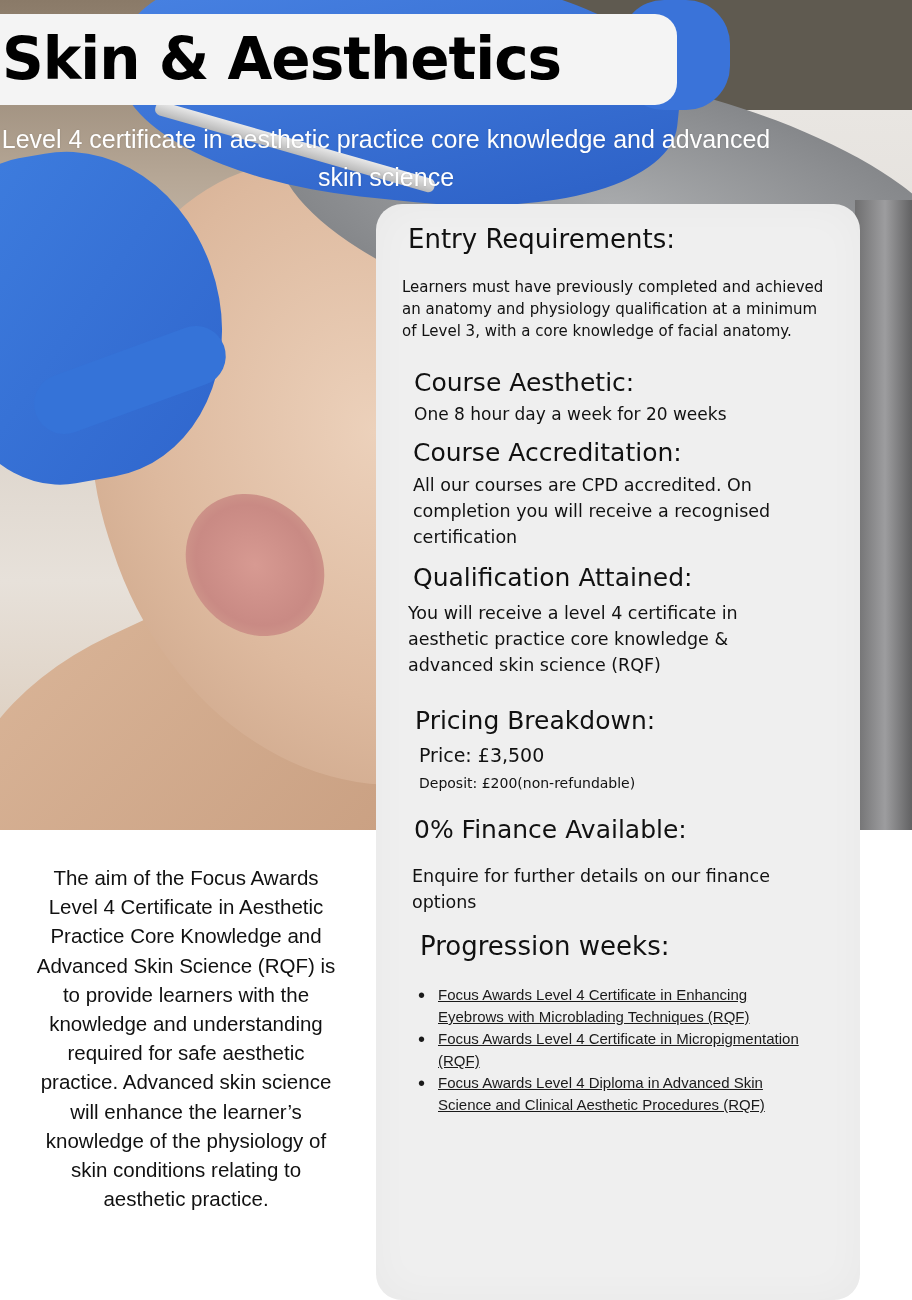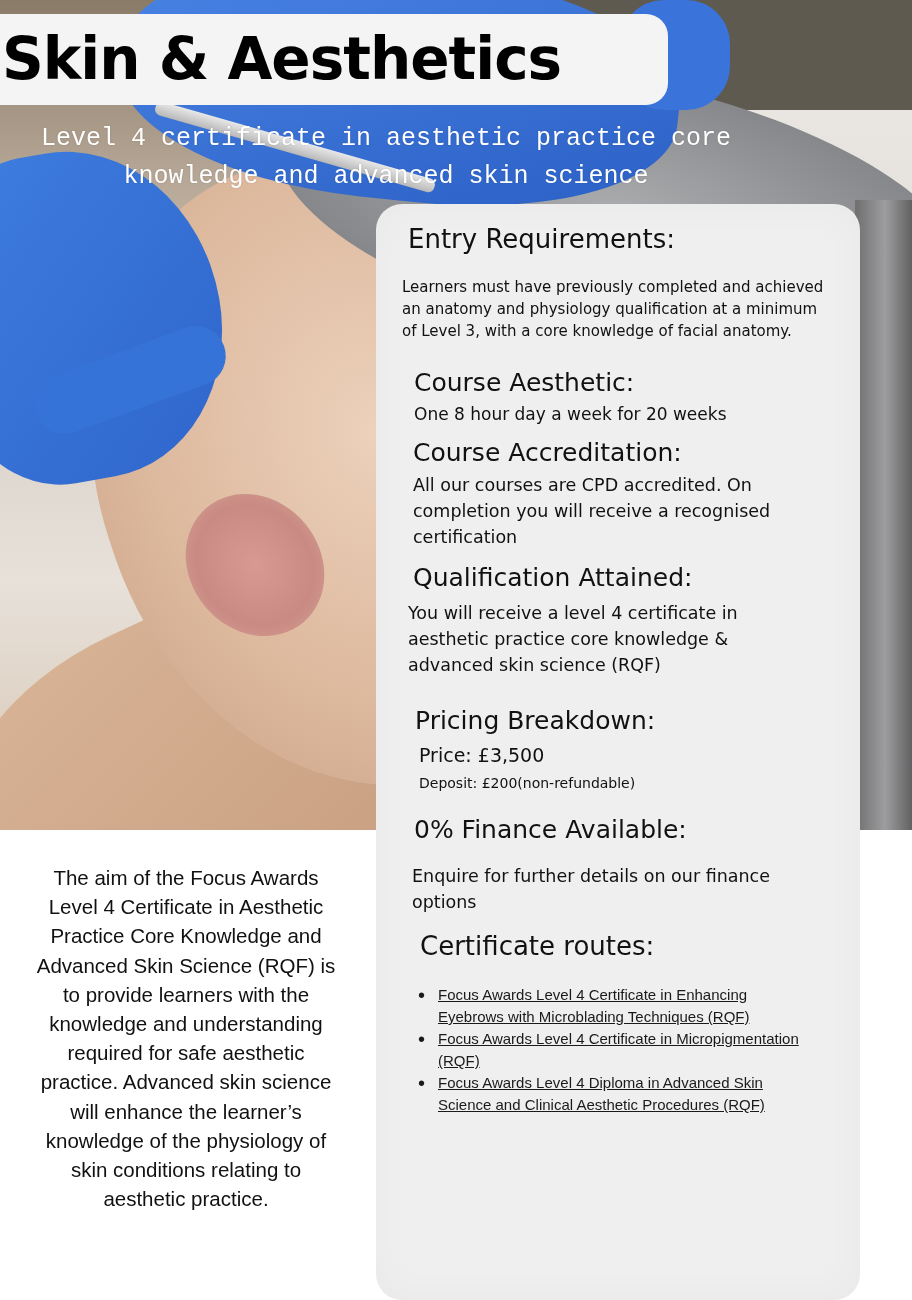--- a/index.html
+++ b/index.html
@@ -34,30 +34,30 @@
   .photo .glove3 { position: absolute; left: 120px; top: -30px; width: 560px; height: 230px; border-radius: 45%;
     background: linear-gradient(160deg,#4b86e6,#2a5ec4); transform: rotate(6deg); }
   .photo .glove4 { position: absolute; left: 620px; top: 0px; width: 110px; height: 110px; border-radius: 40%;
     background: #3a73d9; }
   .photo .needle { position: absolute; left: 150px; top: 140px; width: 290px; height: 14px; border-radius: 6px;
     background: linear-gradient(180deg,#e8e8e8,#b8b8b8); transform: rotate(16deg); }
 
   
   .title-pill {
     position: absolute; left: 0; top: 14px; width: 668px; height: 91px;
-    background: #f4f4f4; border-radius: 0 22px 22px 0;
+    background: #f4f4f4; border-radius: 0 22px 22px 0; padding-left: 9px;
   }
   .title-pill h1 {
     margin: 0; position: absolute; left: 2px; top: 12px;
     font-family: "DejaVu Sans", sans-serif; font-weight: bold; font-size: 58px; letter-spacing: -1px;
     color: #000; line-height: 66px;
   }
   .subtitle {
     position: absolute; left: 0; top: 120px; width: 772px; text-align: center;
-    color: #ffffff; font-size: 25px; line-height: 38px; font-family: Liberation Mono, monospace;
+    color: #ffffff; font-size: 25px; line-height: 38px; font-family: Liberation Sans, sans-serif;
     text-shadow: 0 0 2px rgba(0,0,0,0.15);
   }
 
   
   .card {
     position: absolute; left: 376px; top: 204px; width: 484px; height: 1096px;
     background: #efefef; border-radius: 26px 26px 26px 26px;
     box-shadow: inset 0 0 40px rgba(0,0,0,0.03);
   }
   .routes { position: absolute; left: 418px; top: 984px; width: 400px; margin: 0; padding: 0; list-style: none;
@@ -110,21 +110,21 @@
   <div class="h" style="position:absolute;left:413px;top:563px;font-size:25px;">Qualification Attained:</div>
   <div class="p" style="position:absolute;left:408px;top:600px;width:400px;font-size:17.5px;line-height:26px;">You will receive a level 4 certificate in aesthetic practice core knowledge &amp; advanced skin science (RQF)</div>
 
   <div class="h" style="position:absolute;left:415px;top:706px;font-size:25px;">Pricing Breakdown:</div>
   <div class="p" style="position:absolute;left:419px;top:744px;font-size:19px;white-space:nowrap;">Price: £3,500</div>
   <div class="p" style="position:absolute;left:419px;top:775px;font-size:14px;white-space:nowrap;">Deposit: £200(non-refundable)</div>
 
   <div class="h" style="position:absolute;left:414px;top:815px;font-size:25px;">0% Finance Available:</div>
   <div class="p" style="position:absolute;left:412px;top:863px;width:410px;font-size:17.5px;line-height:26px;">Enquire for further details on our finance options</div>
 
-  <div class="h" style="position:absolute;left:420px;top:931px;font-size:26px;">Certificate routes:</div>
+  <div class="h" style="position:absolute;left:420px;top:931px;font-size:26px;">Progression weeks:</div>
 
   <ul class="routes">
     <li><a href="#">Focus Awards Level 4 Certificate in Enhancing Eyebrows with Microblading Techniques (RQF)</a></li>
     <li><a href="#">Focus Awards Level 4 Certificate in Micropigmentation (RQF)</a></li>
     <li><a href="#">Focus Awards Level 4 Diploma in Advanced Skin Science and Clinical Aesthetic Procedures (RQF)</a></li>
   </ul>
 </div>
 
 <div class="aim">The aim of the Focus Awards Level 4 Certificate in Aesthetic Practice Core Knowledge and Advanced Skin Science (RQF) is to provide learners with the knowledge and understanding required for safe aesthetic practice. Advanced skin science will enhance the learner’s knowledge of the physiology of skin conditions relating to aesthetic practice.</div>
 

